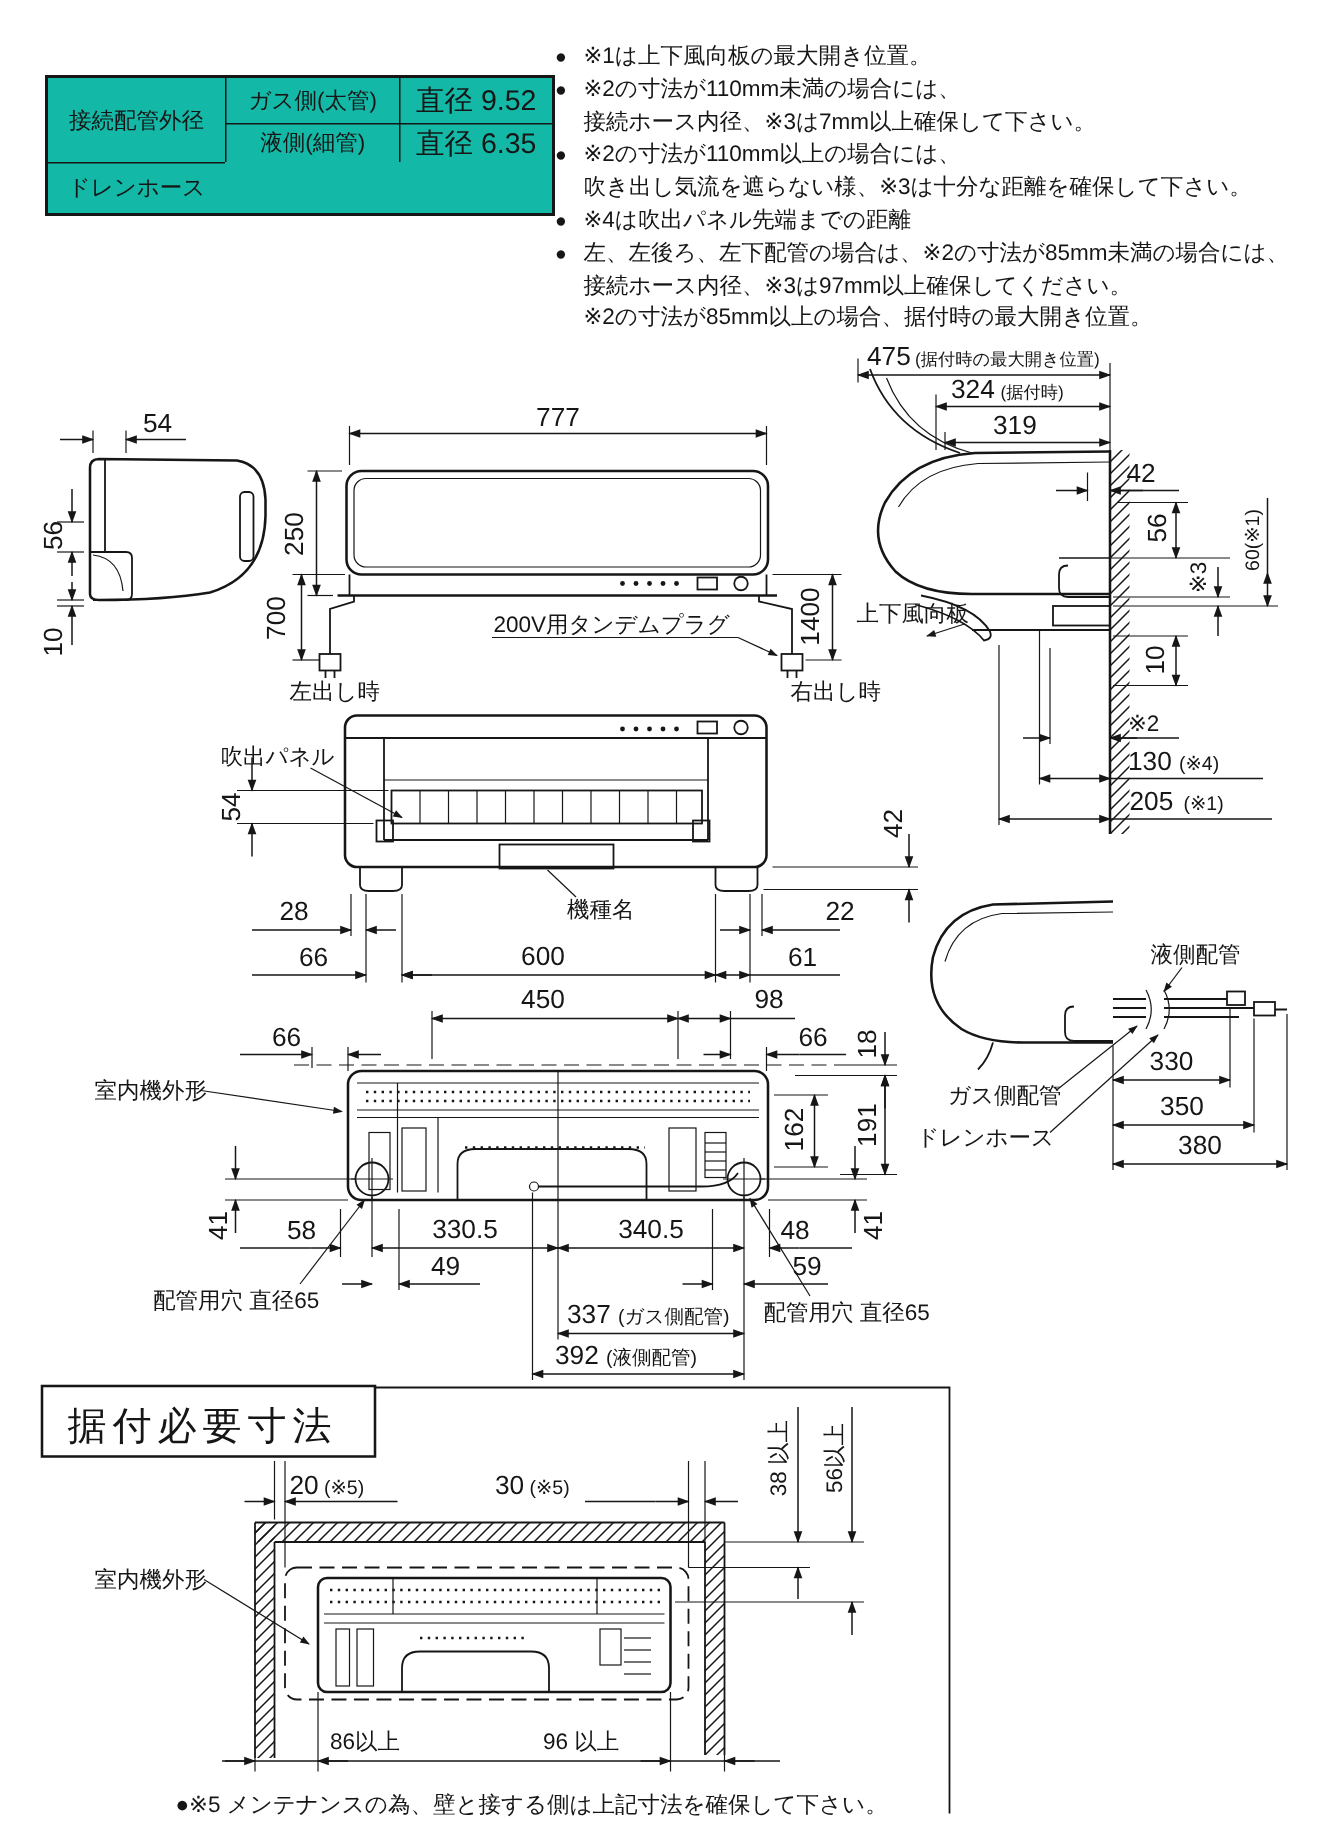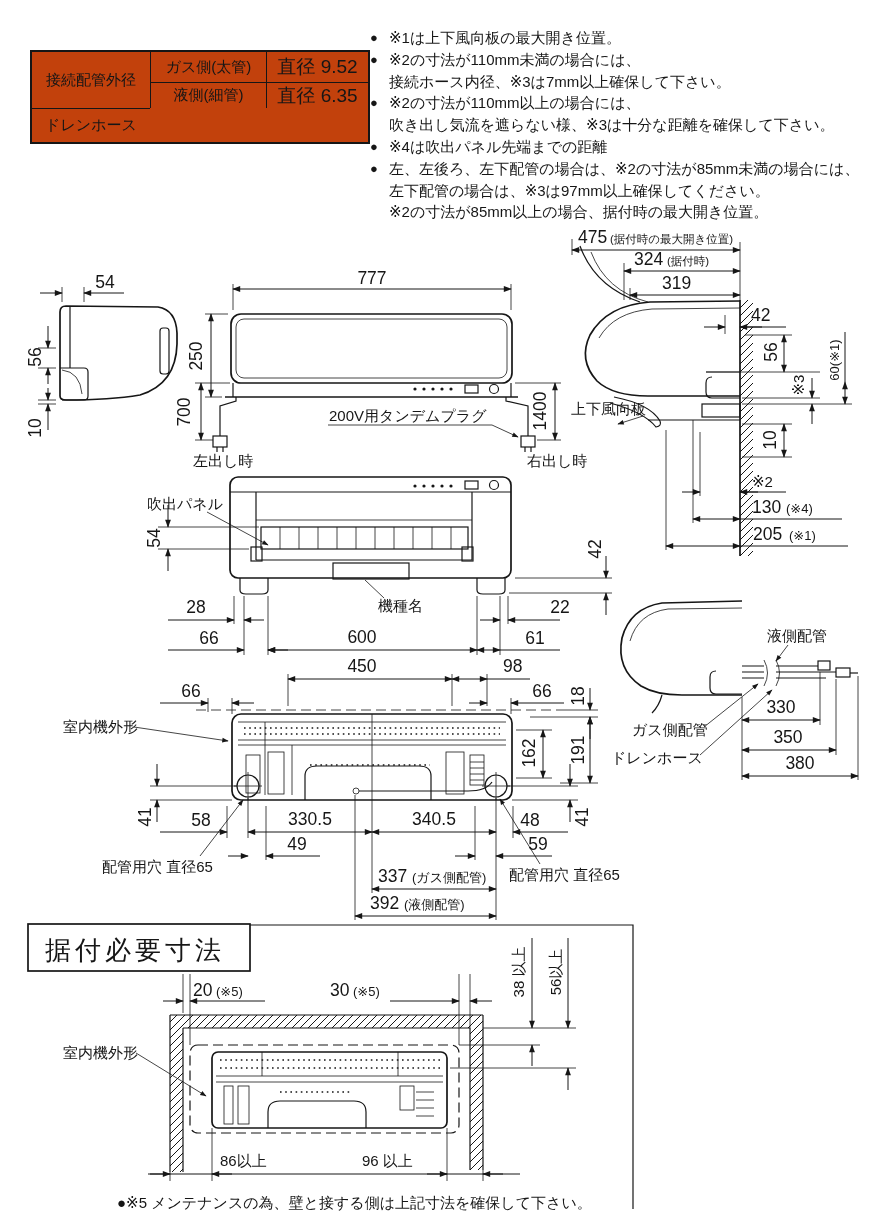--- a/index.html
+++ b/index.html
@@ -11,21 +11,21 @@
   .s1{stroke:#161616;stroke-width:1.7;fill:none}
   .s2{stroke:#161616;stroke-width:1.2;fill:none}
   .sthin{stroke:#161616;stroke-width:0.8;fill:none}
   .dim{stroke:#161616;stroke-width:1;fill:none}
   .dash{stroke-dasharray:10,5}
   .dot{stroke-dasharray:1.6,3.6;stroke-width:1.6;stroke:#161616;fill:none}
   .fillh{fill:url(#h);stroke:none}
   
   .spec-table{position:absolute;left:30px;top:50px;display:grid;
     grid-template-columns:118px 116px 102px;grid-template-rows:30px 26px 34px;
-    border:2px solid #161616;font-size:15px;background:#c2410c}
+    border:2px solid #161616;font-size:15px;background:#14b8a6}
   .spec-table .c{display:flex;align-items:center;justify-content:center;white-space:nowrap}
   .bl{border-left:1.5px solid #161616}.bt{border-top:1.5px solid #161616}
   .val{font-size:19px}
   
   .notes{position:absolute;left:370px;top:27px;font-size:15px;line-height:21.8px}
   .note-line{position:relative;padding-left:19px;white-space:nowrap}
   .note-line .bullet{position:absolute;left:0;top:0;font-size:13px}
 </style>
 </head>
 <body>
@@ -42,21 +42,21 @@
   </div>
 
   <div class="notes">
     <div class="note-line"><span class="bullet">●</span><span>※1は上下風向板の最大開き位置。</span></div>
     <div class="note-line"><span class="bullet">●</span><span>※2の寸法が110mm未満の場合には、</span></div>
     <div class="note-line"><span class="bullet"></span><span>接続ホース内径、※3は7mm以上確保して下さい。</span></div>
     <div class="note-line"><span class="bullet">●</span><span>※2の寸法が110mm以上の場合には、</span></div>
     <div class="note-line"><span class="bullet"></span><span>吹き出し気流を遮らない様、※3は十分な距離を確保して下さい。</span></div>
     <div class="note-line"><span class="bullet">●</span><span>※4は吹出パネル先端までの距離</span></div>
     <div class="note-line"><span class="bullet">●</span><span>左、左後ろ、左下配管の場合は、※2の寸法が85mm未満の場合には、</span></div>
-    <div class="note-line"><span class="bullet"></span><span>左下配管の場合は、※3は97mm以上確保してください。</span></div>
+    <div class="note-line"><span class="bullet"></span><span>接続ホース内径、※3は97mm以上確保してください。</span></div>
     <div class="note-line"><span class="bullet"></span><span>※2の寸法が85mm以上の場合、据付時の最大開き位置。</span></div>
   </div>
 
   <svg width="895" height="1231" viewBox="0 0 895 1231" style="position:absolute;left:0;top:0">
     <defs>
       <marker id="ma" viewBox="0 0 10 10" refX="9" refY="5" markerWidth="9" markerHeight="8" orient="auto-start-reverse">
         <path d="M0,1.4 L10,5 L0,8.6 Z" fill="#161616"></path>
       </marker>
       <pattern id="h" width="8" height="8" patternUnits="userSpaceOnUse">
         <path d="M-1,9 L9,-1 M-1,1 L1,-1 M7,9 L9,7" stroke="#161616" stroke-width="1" fill="none"></path>

